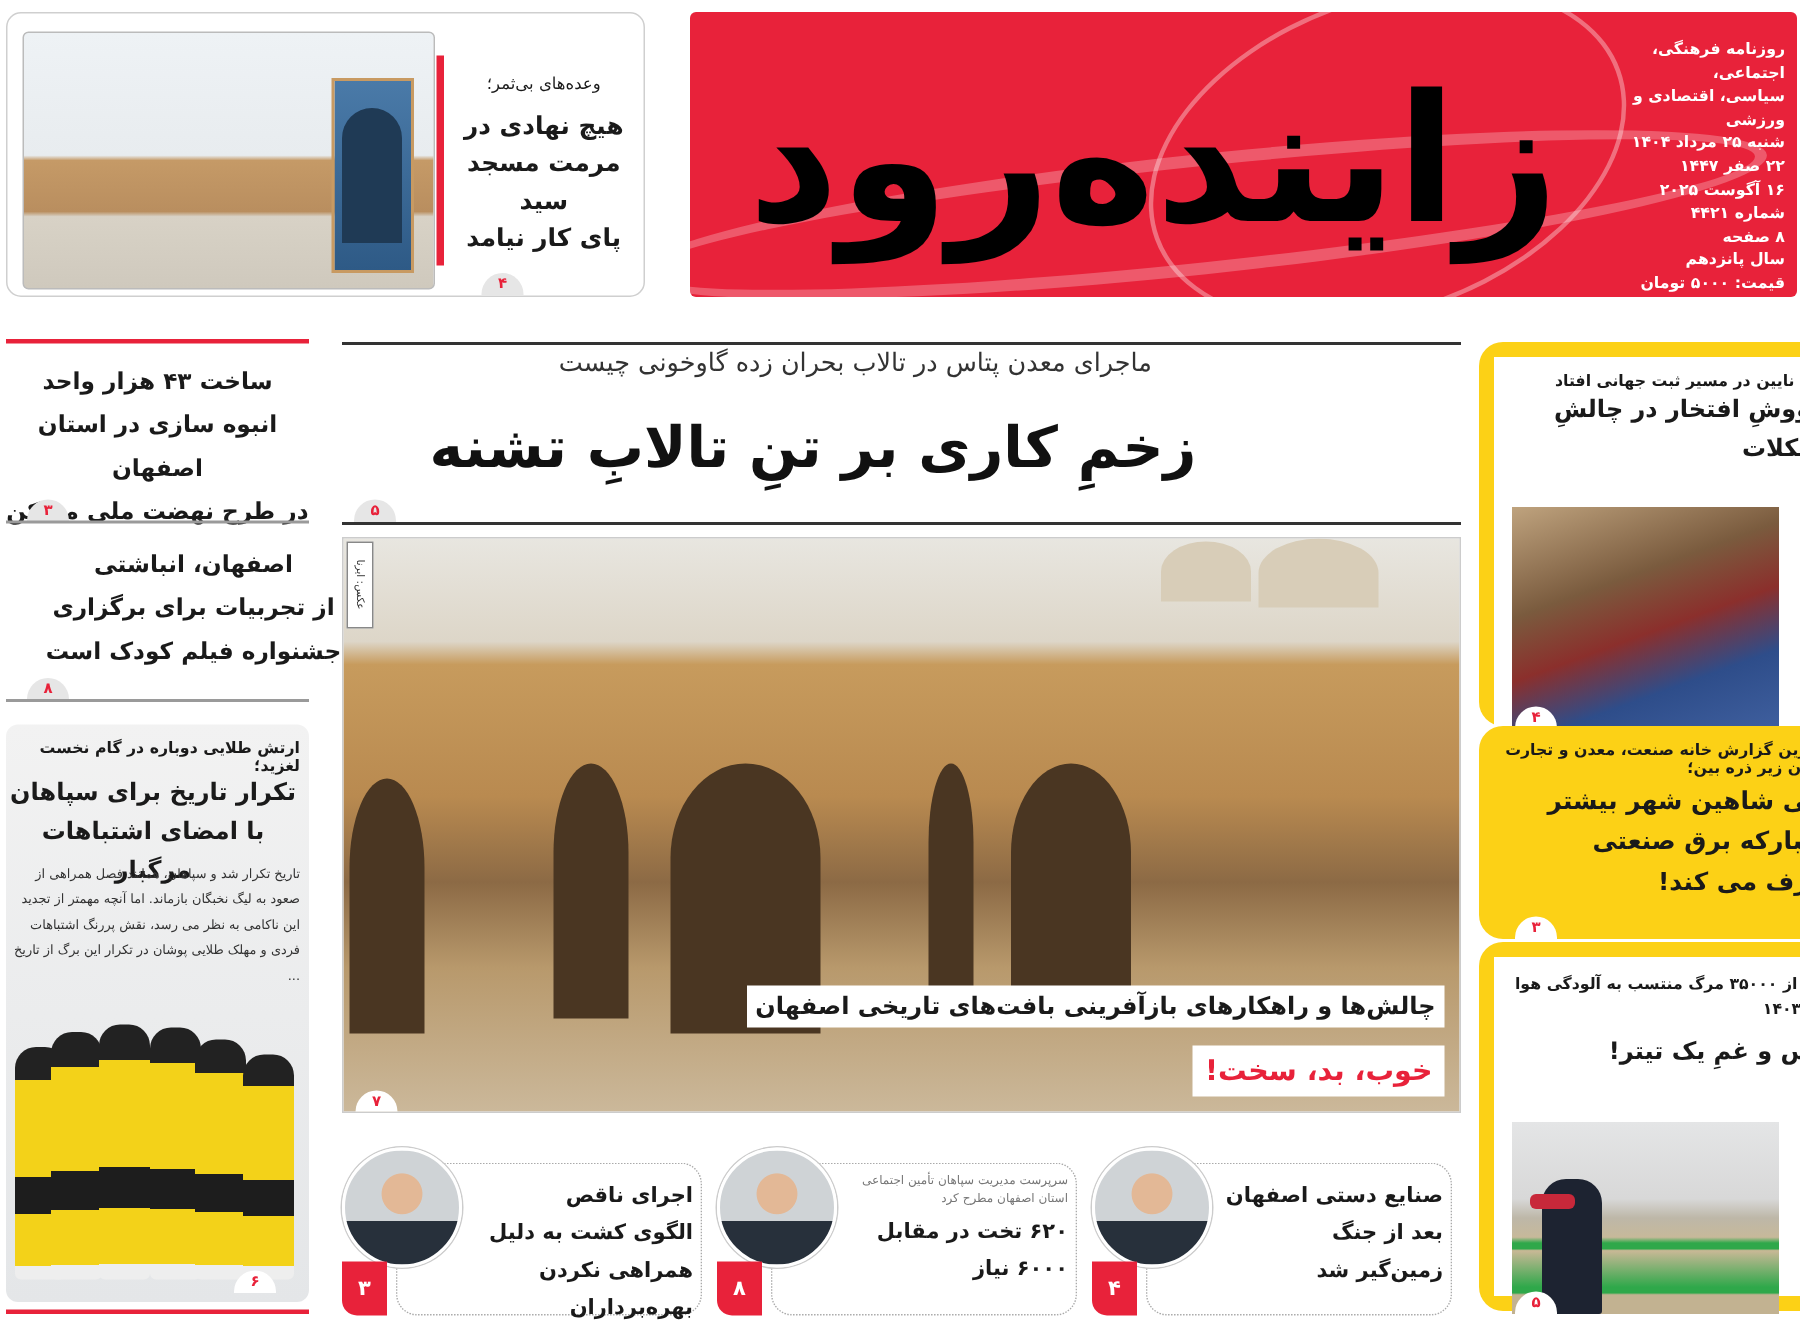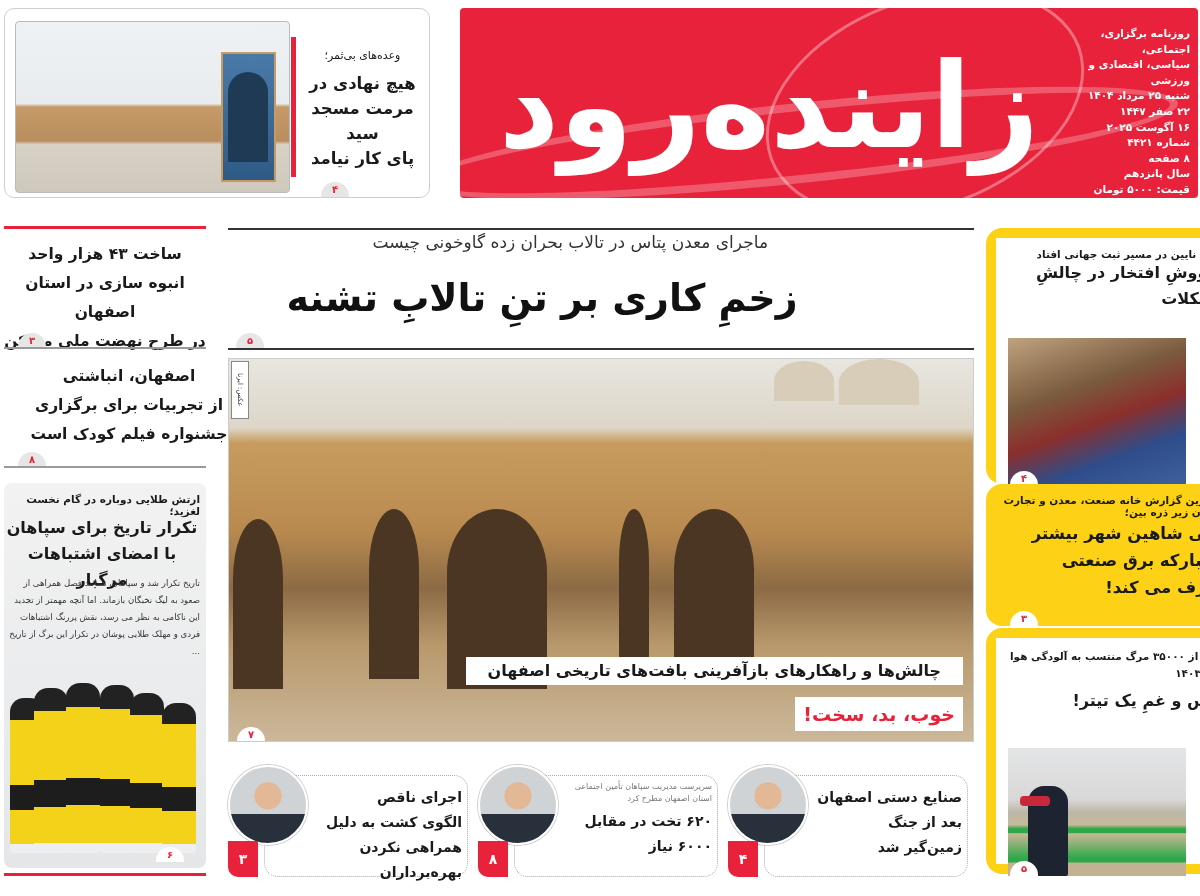--- a/index.html
+++ b/index.html
@@ -6,21 +6,21 @@
   html, body { width: 1200px; height: 896px; overflow: hidden; background: #ffffff; }
   body { font-family: "DejaVu Sans", sans-serif; color: #1a1a1a; position: relative; direction: ltr; }
   .abs { position: absolute; }
   .rtl { direction: rtl; text-align: right; }
   .center { text-align: center; }
 
   
   #masthead { left: 460px; top: 8px; width: 738px; height: 190px; background: #e8223a; border-radius: 4px; overflow: hidden; }
   #masthead .swoosh1 { position: absolute; left: -40px; top: 95px; width: 760px; height: 80px; border-radius: 50%; border: 8px solid rgba(255,255,255,0.25); transform: rotate(-6deg); }
   #masthead .swoosh2 { position: absolute; left: 300px; top: -10px; width: 330px; height: 210px; border-radius: 50%; border: 3px solid rgba(255,255,255,0.35); transform: rotate(-20deg); }
-  #logo { position: absolute; left: 14px; top: 18px; width: 590px; height: 160px; font-family: "DejaVu Sans", sans-serif; font-weight: bold; font-size: 118px; line-height: 160px; color: #ffffff; text-align: center; direction: rtl; letter-spacing: -2px; }
+  #logo { position: absolute; left: 14px; top: 18px; width: 590px; height: 160px; font-family: "DejaVu Sans", sans-serif; font-weight: bold; font-size: 118px; line-height: 160px; color: #000000; text-align: center; direction: rtl; letter-spacing: -2px; }
   #pubinfo { position: absolute; right: 8px; top: 18px; width: 130px; color: #ffffff; font-size: 10.5px; line-height: 15.6px; font-weight: bold; }
 
   
   #topleft { left: 4px; top: 8px; width: 426px; height: 190px; border: 1.5px solid #cfcfcf; border-radius: 10px; background: #fff; }
   #topleft .photo { position: absolute; left: 10px; top: 12px; width: 275px; height: 172px; border: 1px solid #bbb; border-radius: 4px; overflow: hidden;
     background: linear-gradient(180deg, #eef2f5 0%, #e8ecef 48%, #c59a67 50%, #b98e5f 70%, #d8d2c6 72%, #cfc9bd 100%); }
   #topleft .photo .iwan { position: absolute; left: 205px; top: 30px; width: 55px; height: 130px; background: linear-gradient(180deg,#4a7aa8,#2e5a86); border: 2px solid #c89a62; }
   #topleft .photo .iwan2 { position: absolute; left: 212px; top: 50px; width: 40px; height: 90px; background: #1f3a55; border-radius: 20px 20px 0 0; }
   #topleft .redbar { position: absolute; left: 286px; top: 28px; width: 5px; height: 140px; background: #e8223a; }
   #topleft .kicker { position: absolute; left: 295px; top: 40px; width: 125px; font-size: 11px; }
@@ -47,21 +47,21 @@
   #main-kicker { left: 228px; top: 232px; width: 540px; font-size: 17px; color: #333; }
   #main-title { left: 228px; top: 268px; width: 628px; font-size: 38px; font-weight: bold; line-height: 60px; color: #111; }
   #main-rule-bot { left: 228px; top: 348px; width: 746px; height: 2px; background: #333; }
 
   
   #mainphoto { left: 228px; top: 358px; width: 746px; height: 384px; border: 1px solid #ccc; overflow: hidden;
     background: linear-gradient(180deg, #e8e6e0 0%, #ddd6c8 18%, #c79b5d 22%, #b98a50 45%, #8c6a45 60%, #b8996c 75%, #cbb89a 100%); }
   #mainphoto .arch { position: absolute; background: #4a3622; border-radius: 50% 50% 0 0 / 35% 35% 0 0; }
   #mainphoto .dome { position: absolute; background: #d8cdb8; border-radius: 50% 50% 0 0; }
   #photo-credit { position: absolute; left: 2px; top: 2px; width: 18px; height: 58px; background: #fff; border: 1px solid #888; font-size: 7px; writing-mode: vertical-rl; text-align: center; line-height: 16px; color: #333; }
-  #photo-caption1 { position: absolute; right: 10px; top: 298px; padding: 0 22px; background: #ffffff; font-size: 16px; font-weight: bold; line-height: 28px; direction: rtl; text-align: center; }
+  #photo-caption1 { position: absolute; right: 10px; top: 298px; padding: 0 6px; background: #ffffff; font-size: 16px; font-weight: bold; line-height: 28px; direction: rtl; text-align: center; }
   #photo-caption2 { position: absolute; right: 10px; top: 338px; padding: 0 8px; background: #ffffff; font-size: 19px; font-weight: bold; line-height: 34px; color: #e8223a; direction: rtl; }
 
   
   .ibox { position: absolute; top: 765px; width: 244px; height: 120px; }
   .ibox .frame { position: absolute; left: 36px; top: 10px; width: 204px; height: 102px; border: 1.5px dotted #aaa; border-radius: 14px; }
   .ibox .face { position: absolute; left: 0; top: 0; width: 80px; height: 80px; border-radius: 50%; border: 2px solid #fff; box-shadow: 0 0 0 1px #ccc; overflow: hidden;
     background: radial-gradient(circle at 50% 38%, #e3b896 0 22%, transparent 23%), linear-gradient(180deg, #cfd3d6 0 62%, #27303b 62%); }
   .ibox .tab { position: absolute; left: 0; top: 76px; width: 30px; height: 36px; background: #e8223a; border-radius: 0 0 0 10px; color: #fff; font-size: 14px; font-weight: bold; text-align: center; line-height: 36px; }
   .ibox .kick { position: absolute; right: 10px; top: 16px; width: 150px; font-size: 8px; color: #777; line-height: 12px; }
   .ibox .ttl { position: absolute; right: 10px; width: 160px; font-size: 14px; font-weight: bold; line-height: 25px; }
@@ -80,21 +80,21 @@
   #smog .scarf { position: absolute; left: 12px; top: 48px; width: 30px; height: 10px; background: #c8283a; border-radius: 4px; }
 </style>
 </head>
 <body>
 
 <div id="masthead" class="abs">
   <div class="swoosh1"></div>
   <div class="swoosh2"></div>
   <div id="logo">زاینده‌رود</div>
   <div id="pubinfo" class="rtl">
-    <div>روزنامه برگزاری، اجتماعی،</div>
+    <div>روزنامه فرهنگی، اجتماعی،</div>
     <div>سیاسی، اقتصادی و ورزشی</div>
     <div>شنبه ۲۵ مرداد ۱۴۰۴</div>
     <div>۲۲ صفر ۱۴۴۷</div>
     <div>۱۶ آگوست ۲۰۲۵</div>
     <div>شماره ۴۴۲۱</div>
     <div>۸ صفحه</div>
     <div>سال پانزدهم</div>
     <div>قیمت: ۵۰۰۰ تومان</div>
   </div>
 </div>

